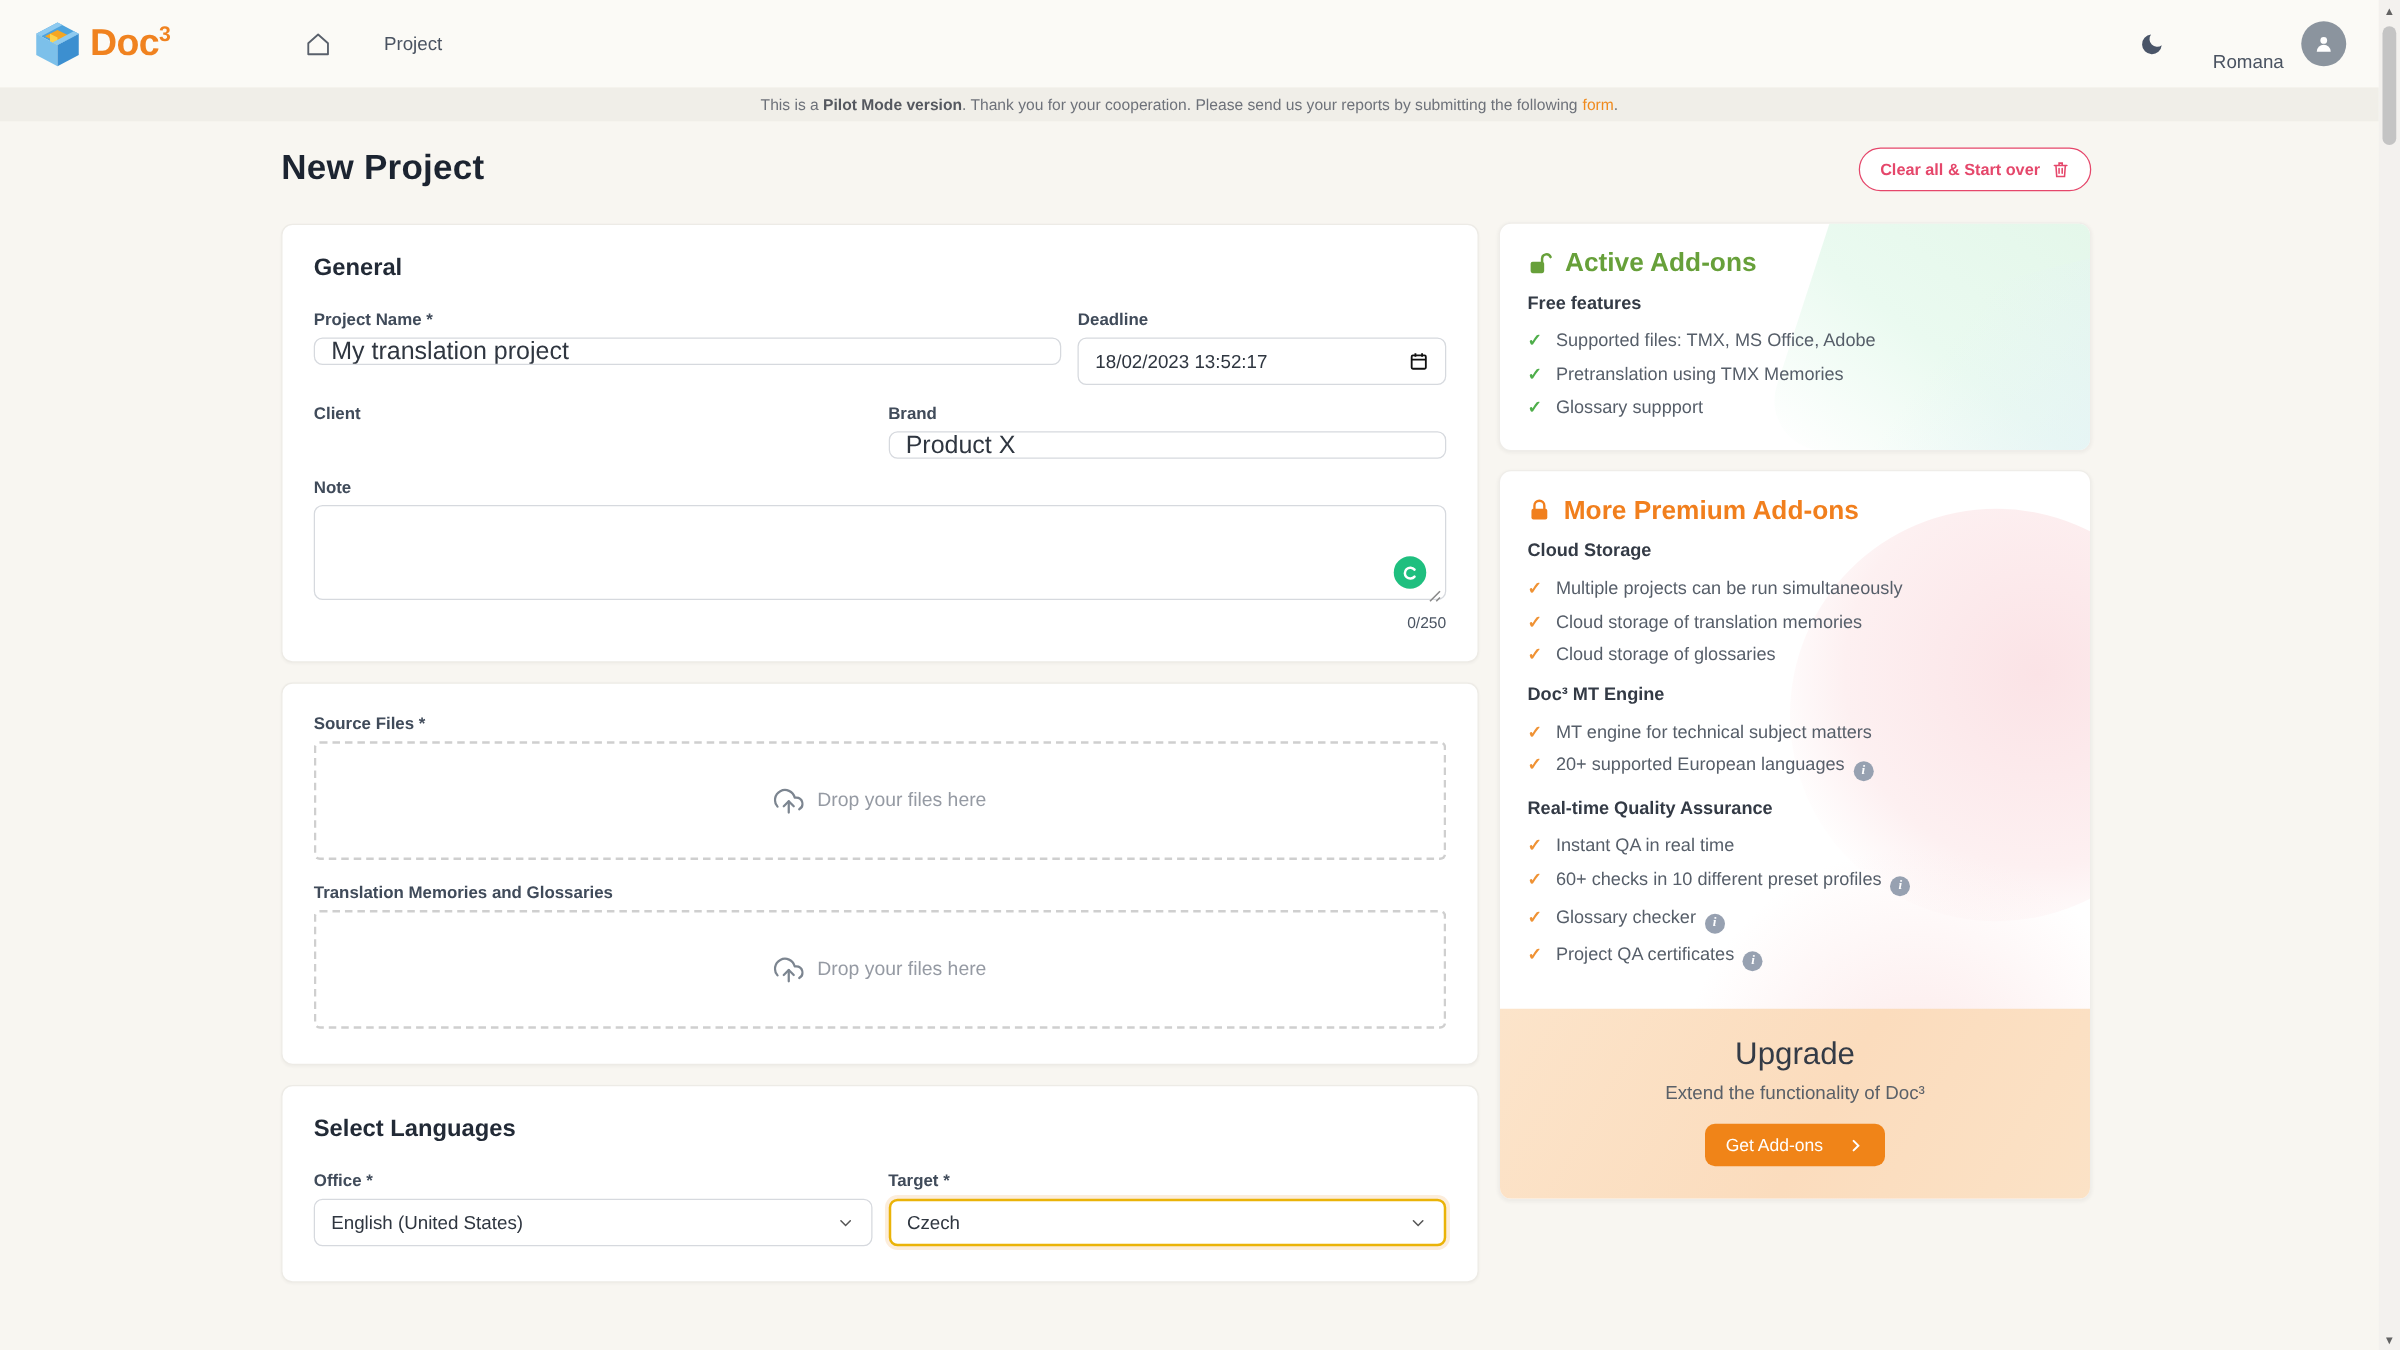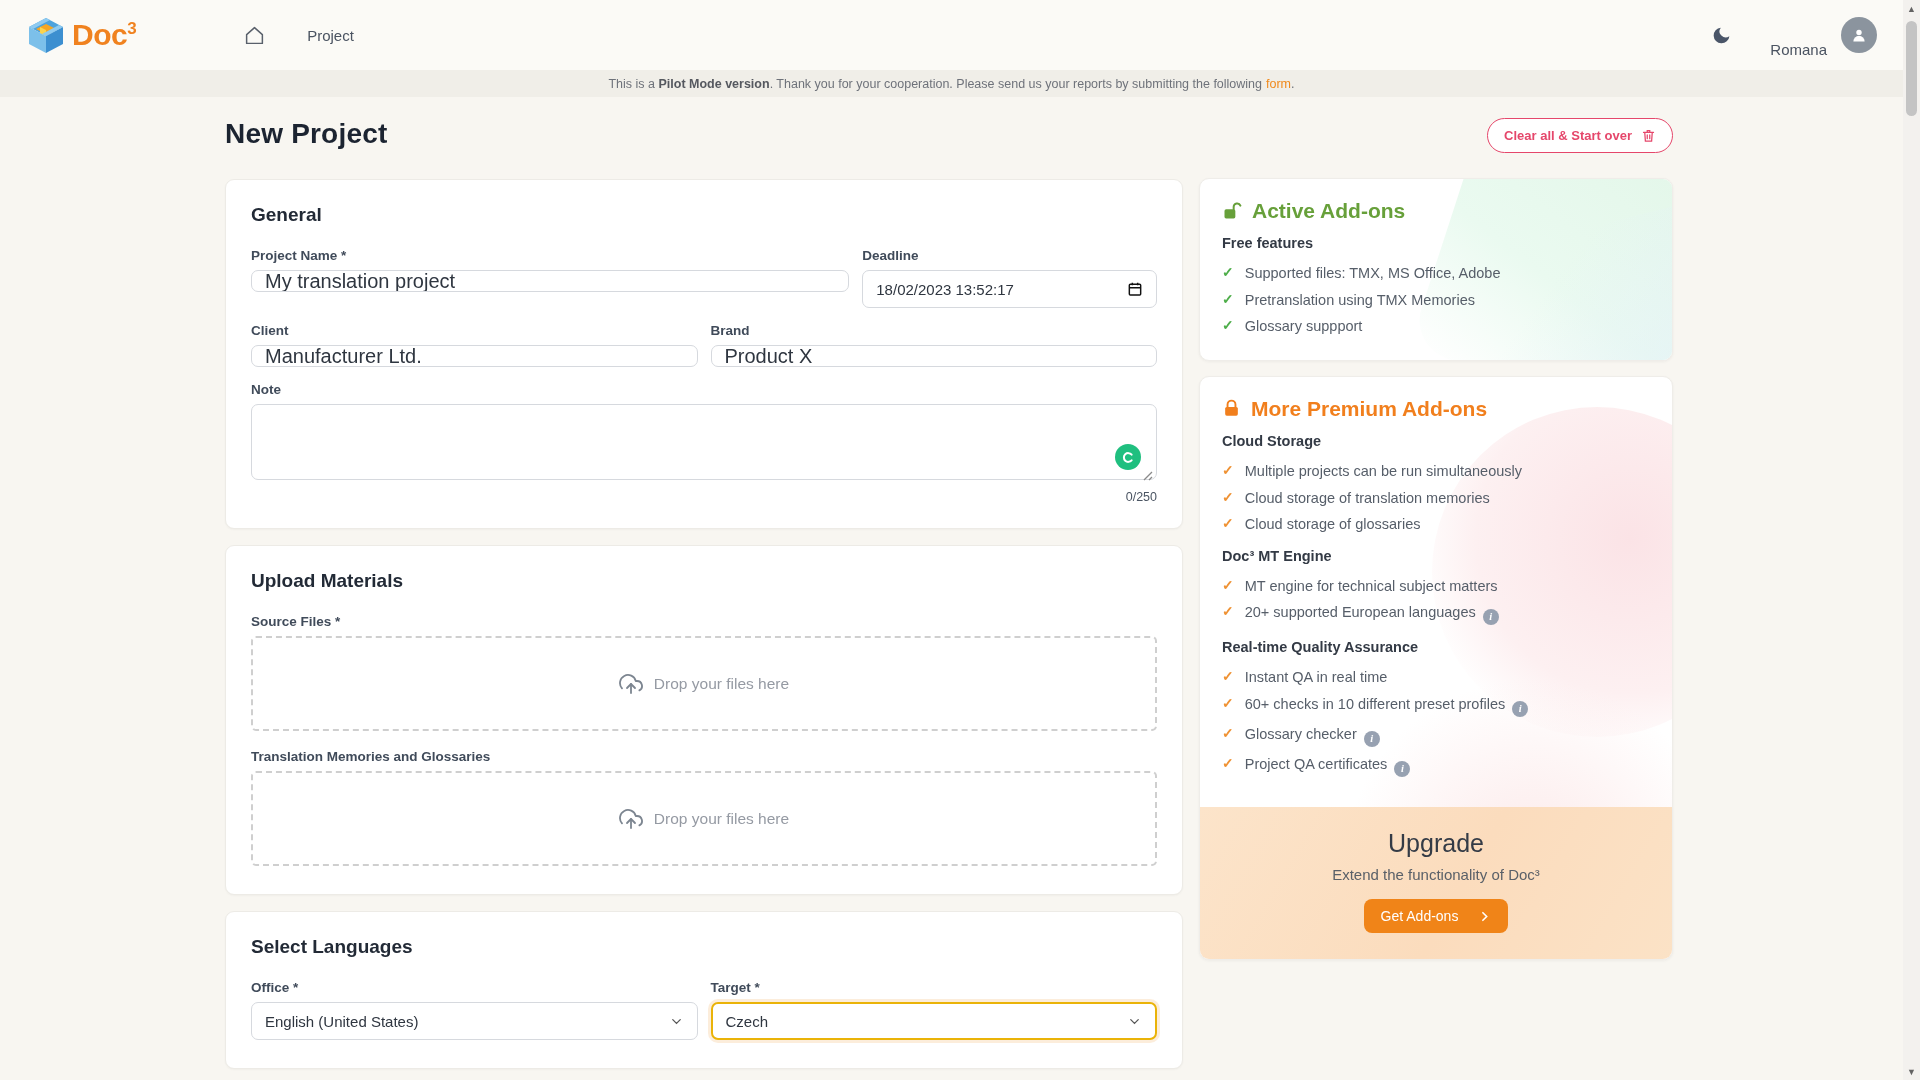--- a/index.html
+++ b/index.html
@@ -236,21 +236,20 @@
             <rect x="3.5" y="5" width="17" height="16" rx="1.5"></rect>
             <path d="M8 2.5v4M16 2.5v4M3.5 10h17"></path>
           </svg>
         </div>
       </div>
     </div>
 
     <div class="row">
       <div class="half">
         <label class="field-label">Client</label>
-        <input class="text-input" type="text" value="Manufacturer Ltd." style="">
       </div>
       <div class="half">
         <label class="field-label">Brand</label>
         <input class="text-input" type="text" value="Product X" style="">
       </div>
     </div>
 
     <div>
       <label class="field-label">Note</label>
       <div class="note-wrap">
@@ -264,21 +263,20 @@
           <svg width="10" height="10" viewBox="0 0 10 10" stroke="#8a8a8a" stroke-width="1.3">
             <path d="M9 1 1 9M9 6 6 9"></path>
           </svg>
         </span>
       </div>
       <div class="char-counter">0/250</div>
     </div>
   </div>
 
   <div class="card">
-    <div class="card-heading">Upload Materials</div>
 
     <label class="field-label">Source Files *</label>
     <div class="dropzone">
       <svg width="24" height="24" viewBox="0 0 24 24" fill="none" stroke="#7c8590" stroke-width="1.8" stroke-linecap="round" stroke-linejoin="round">
         <path d="M20.39 18.39A5 5 0 0 0 18 9h-1.26A8 8 0 1 0 3 16.3"></path>
         <polyline points="16 16 12 12 8 16"></polyline>
         <line x1="12" y1="12" x2="12" y2="21"></line>
       </svg>
       <span>Drop your files here</span>
     </div>

